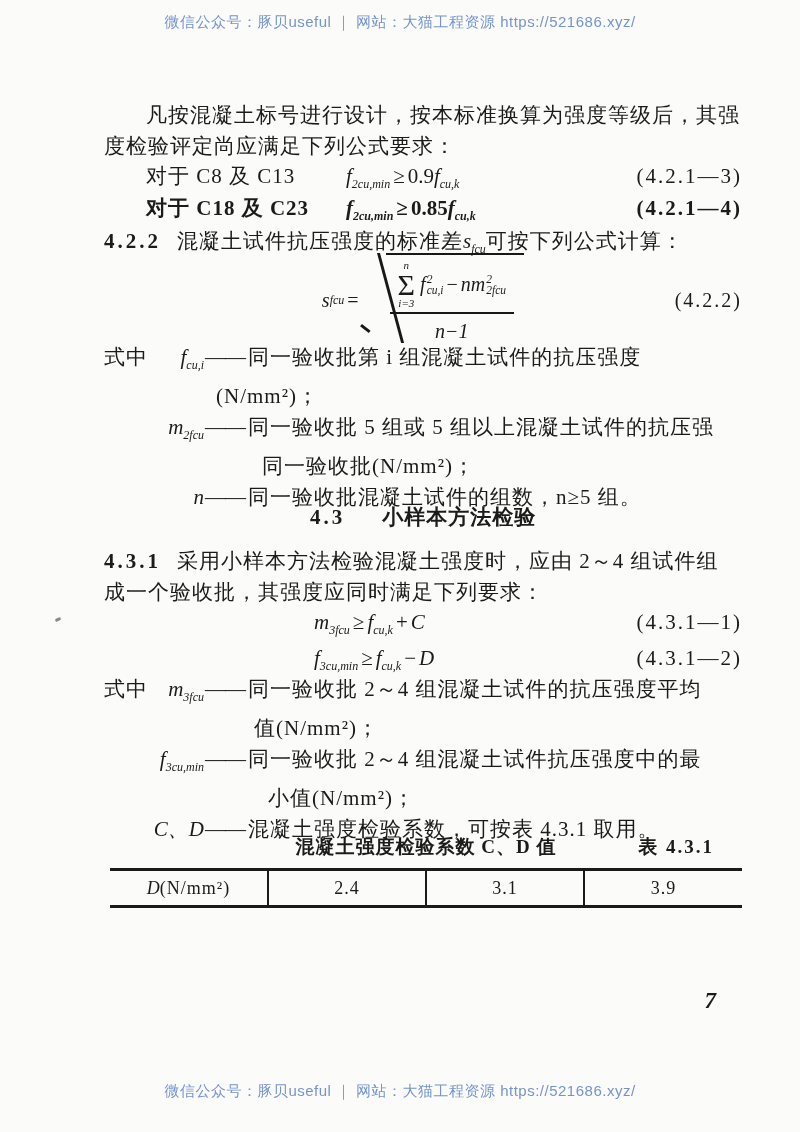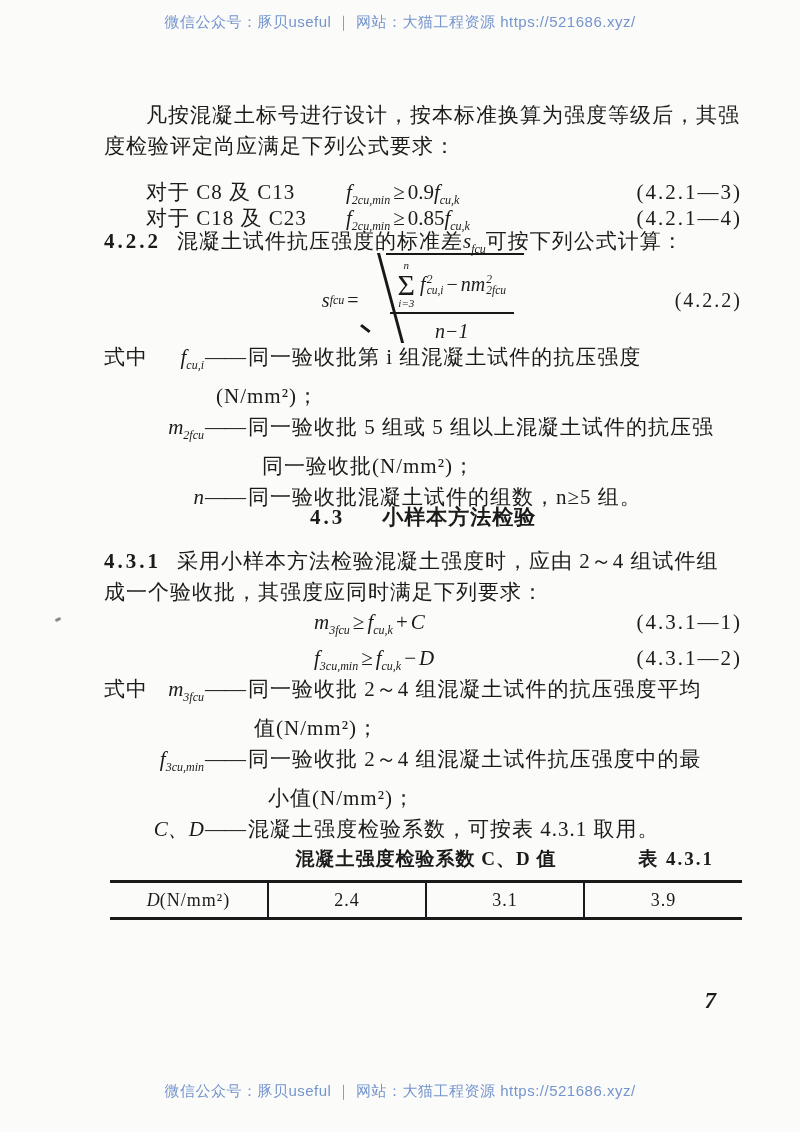--- a/index.html
+++ b/index.html
@@ -13,21 +13,21 @@
   .wm-top{top:13px}
   .wm-bottom{top:1082px}
   
   .content{position:absolute;left:104px;top:0;width:638px;font-size:21px;
         line-height:31px;letter-spacing:1px;}
   .content>div{position:absolute;width:100%;}
   .intro{top:100px;}
   .intro .l1{text-indent:42px;}
   
   .cond{display:block;}
-  .cond1{top:177px;} .cond2{top:203px;}
+  .cond1{top:161px;} .cond2{top:193px;font-weight:bold;}
   .cond-label{margin-left:42px;}
   .cond-formula{position:absolute;left:242px;top:0;letter-spacing:0;}
   .eq-tag2{position:absolute;right:0;top:0;letter-spacing:2px;}
   
   .v{font-style:italic;font-family:"Liberation Serif","DejaVu Serif",serif;letter-spacing:0;}
   .sb{font-size:12px;vertical-align:-5px;letter-spacing:0;font-style:italic;}
   .rel{margin:0 3px;letter-spacing:0;}
   .op{margin:0 3px;letter-spacing:0;}
   .eqsign{margin:0 3px;}
   
@@ -65,21 +65,21 @@
   .w-cont3{margin-left:150px;} .w-cont4{margin-left:164px;}
   
   .h43{top:502px;text-align:center;font-weight:bold;}
   .h43 .hnum{letter-spacing:3px;margin-right:37px;}
   
   .eqline{height:31px;}
   .e1{top:577px;margin-top:30px;} .e2{top:643px;}
   .eq-formula{position:absolute;left:210px;top:0;letter-spacing:0;}
   
   .tablewrap{top:835px;left:6px !important;width:632px !important;}
-  .tbl-title{position:relative;text-align:center;font-weight:bold;font-size:19px;line-height:24px;margin-top:12px;}
+  .tbl-title{position:relative;text-align:center;font-weight:bold;font-size:19px;line-height:24px;}
   .tbl-tag{position:absolute;right:28px;top:0;font-weight:bold;letter-spacing:2px;}
   table.ct{border-collapse:collapse;width:100%;margin-top:9px;table-layout:fixed;
         font-size:18px;letter-spacing:1px;border-top:3px solid #1a1a1a;border-bottom:3px solid #1a1a1a;}
   table.ct td{border-top:2px solid #1a1a1a;text-align:center;padding:0;height:31px;vertical-align:middle;}
   table.ct tr:first-child td{border-top:none;height:34px;}
   table.ct td+td{border-left:2px solid #1a1a1a;}
   
   .pageno{position:absolute;top:988px;right:84px;font-size:23px;font-weight:bold;font-style:italic;}
   
   .speck{position:absolute;left:55px;top:618px;width:6px;height:3px;background:#8a8a8a;

